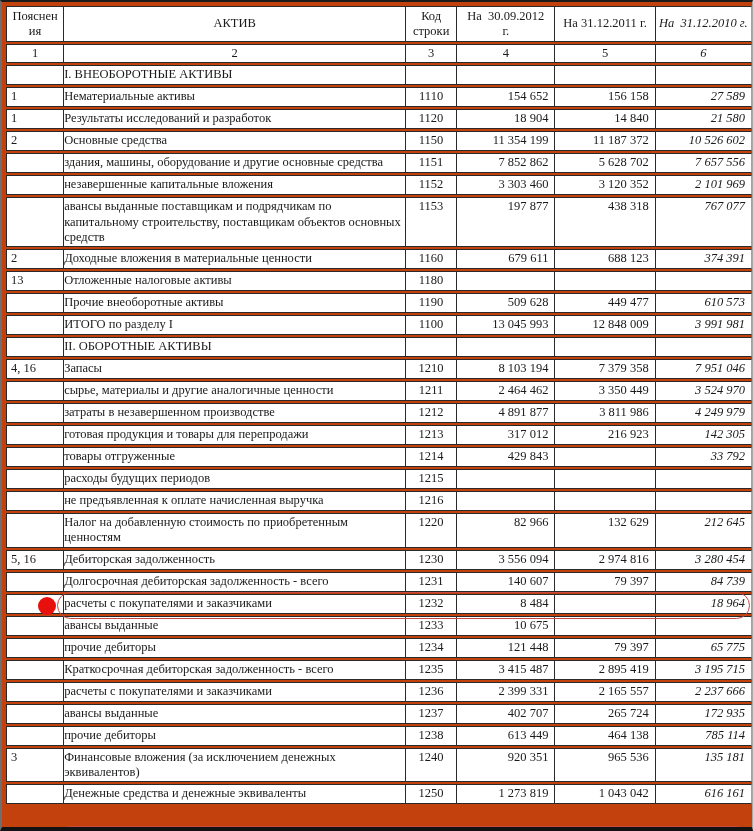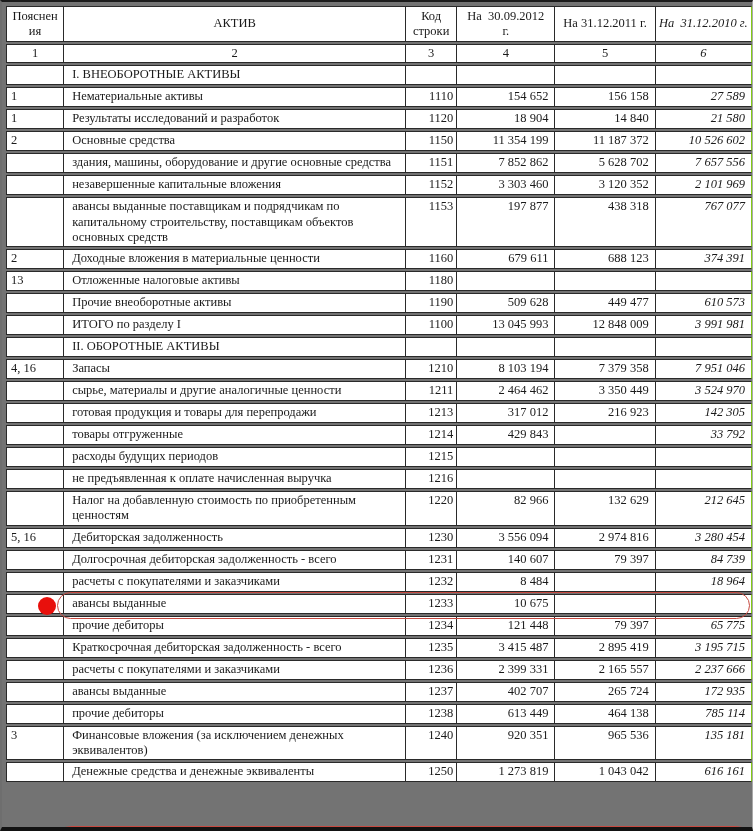--- a/index.html
+++ b/index.html
@@ -5,21 +5,21 @@
   html, body {
     margin: 0;
     padding: 0;
     background: #ffffff;
   }
   .page {
     position: relative;
     width: 753px;
     height: 831px;
     box-sizing: border-box;
-    background: #737373;
+    background: #c2410c;
     border-top: 2px solid #1c1c1c;
     border-bottom: 4px solid #121212;
     border-left: 2px solid #6e6e6e;
     border-right: 1px solid #a8a8a8;
     overflow: hidden;
     font-family: "Liberation Serif", "DejaVu Serif", serif;
     color: #1a1a1a;
   }
   table.balance {
     position: absolute;
@@ -62,25 +62,25 @@
   tr.colnums td {
     text-align: center;
     height: 14px;
   }
   td.c-note {
     text-align: left;
     padding-left: 4px;
   }
   td.c-label {
     text-align: left;
-    padding-left: 8px;
+    padding-left: 0;
     height: 16px;
   }
   td.c-code {
-    text-align: right;
+    text-align: center;
   }
   td.c-num {
     text-align: right;
     padding-right: 6px;
   }
   .red-box {
     position: absolute;
     left: 55px;
     right: 2px;
     border: 1.6px solid;
@@ -237,20 +237,28 @@
         <tr>
           <td class="c-note"></td>
           <td class="c-label">сырье, материалы и другие аналогичные ценности</td>
           <td class="c-code">1211</td>
           <td class="c-num">2 464 462</td>
           <td class="c-num">3 350 449</td>
           <td class="c-num">3 524 970</td>
         </tr>
         <tr>
           <td class="c-note"></td>
+          <td class="c-label">затраты в незавершенном производстве</td>
+          <td class="c-code">1212</td>
+          <td class="c-num">4 891 877</td>
+          <td class="c-num">3 811 986</td>
+          <td class="c-num">4 249 979</td>
+        </tr>
+        <tr>
+          <td class="c-note"></td>
           <td class="c-label">готовая продукция и товары для перепродажи</td>
           <td class="c-code">1213</td>
           <td class="c-num">317 012</td>
           <td class="c-num">216 923</td>
           <td class="c-num">142 305</td>
         </tr>
         <tr>
           <td class="c-note"></td>
           <td class="c-label">товары отгруженные</td>
           <td class="c-code">1214</td>

